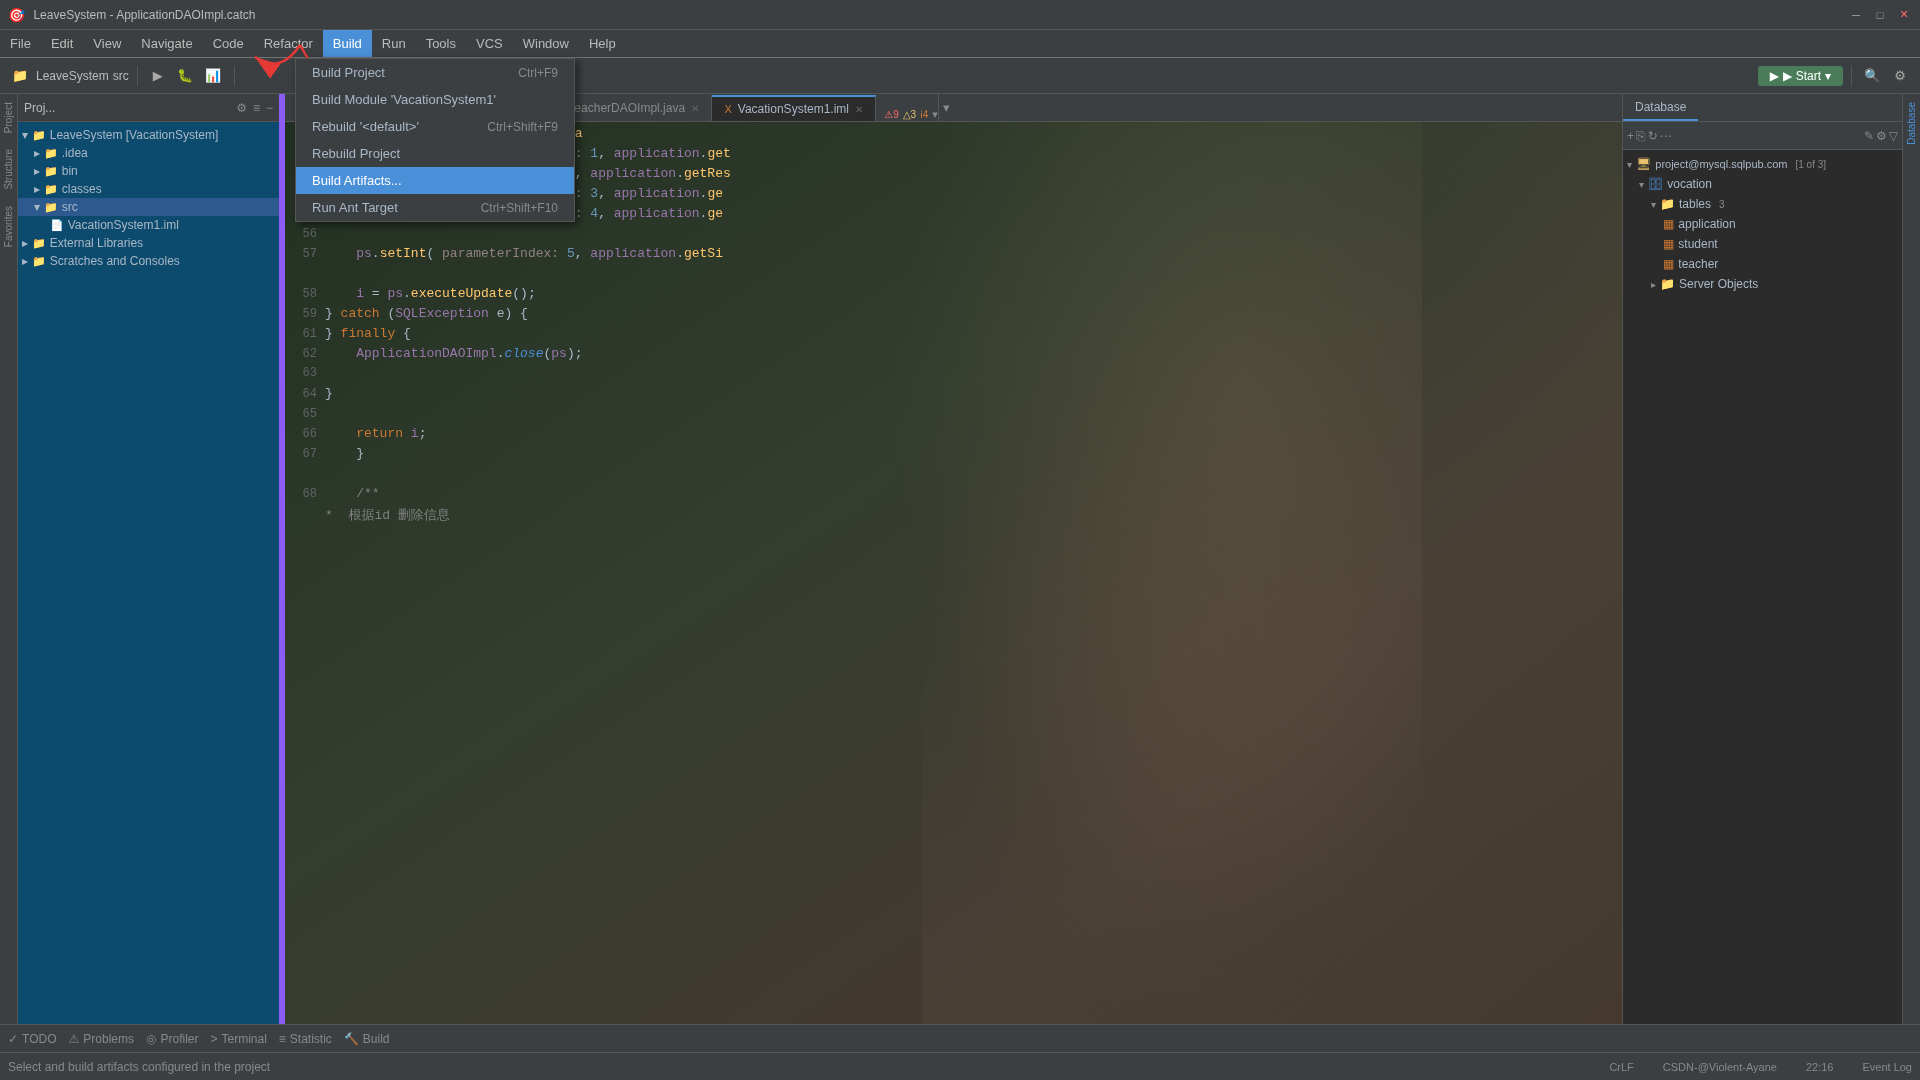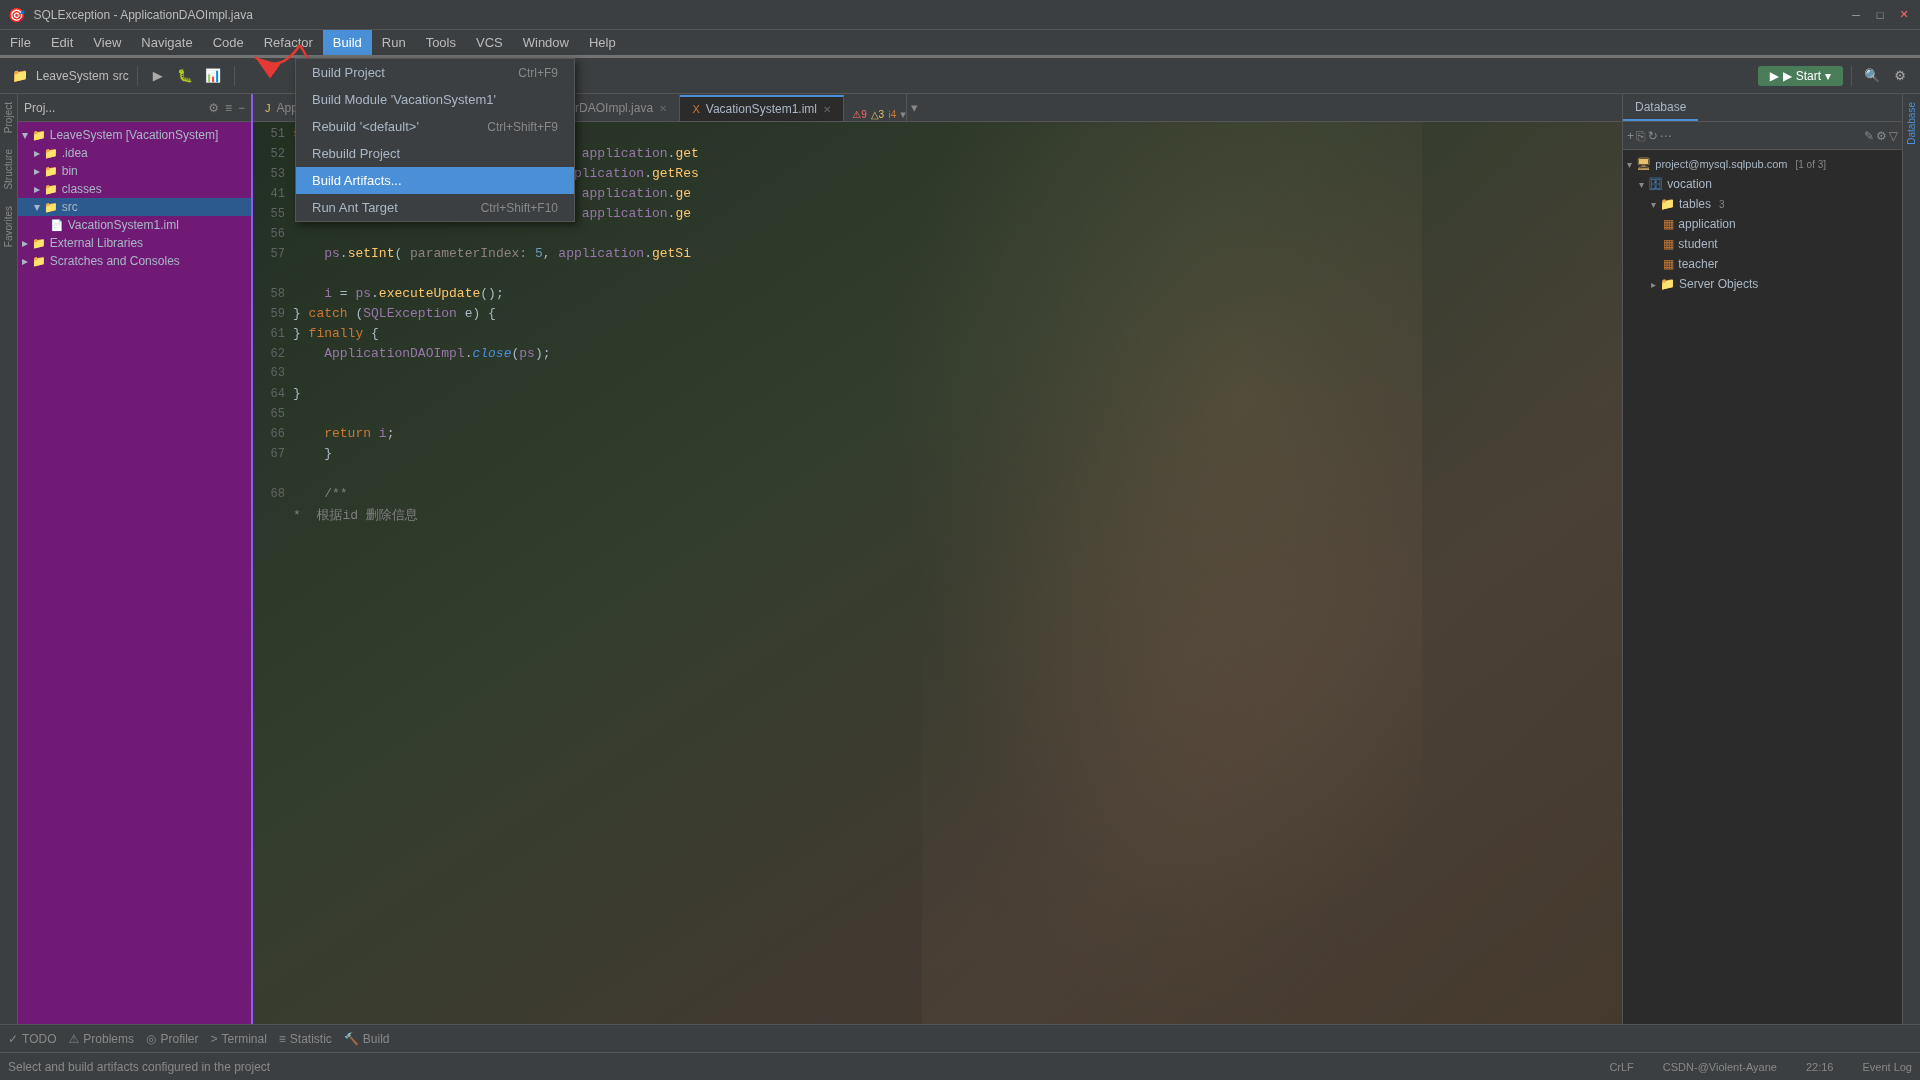--- a/index.html
+++ b/index.html
@@ -38,21 +38,21 @@
       font-size: 11px;
       cursor: pointer;
     }
 
     
     #menu-bar {
       height: 28px;
       background: #3c3f41;
       display: flex;
       align-items: center;
-      border-bottom: 3px solid #737373;
+      border-bottom: 1px solid #737373;
     }
     .menu-item {
       padding: 4px 10px;
       color: #bbb;
       font-size: 13px;
       cursor: pointer;
       height: 100%;
       display: flex;
       align-items: center;
     }
@@ -115,23 +115,23 @@
       writing-mode: vertical-rl;
       transform: rotate(180deg);
       font-size: 10px;
       color: #888;
       padding: 8px 2px;
       cursor: pointer;
     }
 
     
     #project-panel {
-      width: 235px;
-      background: #701a75;
-      border-right: 2px solid #8b5cf6;
+      width: 267px;
+      background: #0c4a6e;
+      border-right: 6px solid #8b5cf6;
       display: flex;
       flex-direction: column;
     }
     #project-panel-header {
       height: 28px;
       background: #3c3f41;
       display: flex;
       align-items: center;
       padding: 0 6px;
       gap: 6px;
@@ -392,21 +392,21 @@
       cursor: pointer;
       border-left: 1px solid #555;
     }
   </style>
 </head>
 <body>
 
 <div id="title-bar">
   <div style="display:flex;align-items:center;gap:8px;">
     <span style="font-size:14px;">🎯</span>
-    <span style="color:#bbb;font-size:12px;">SQLException - ApplicationDAOImpl.java</span>
+    <span style="color:#bbb;font-size:12px;">LeaveSystem - ApplicationDAOImpl.catch</span>
   </div>
   <div class="win-controls">
     <div class="win-btn">─</div>
     <div class="win-btn">□</div>
     <div class="win-btn" style="color:#ff6b6b;">✕</div>
   </div>
 </div>
 
 <div id="menu-bar">
   <div class="menu-item">File</div>

